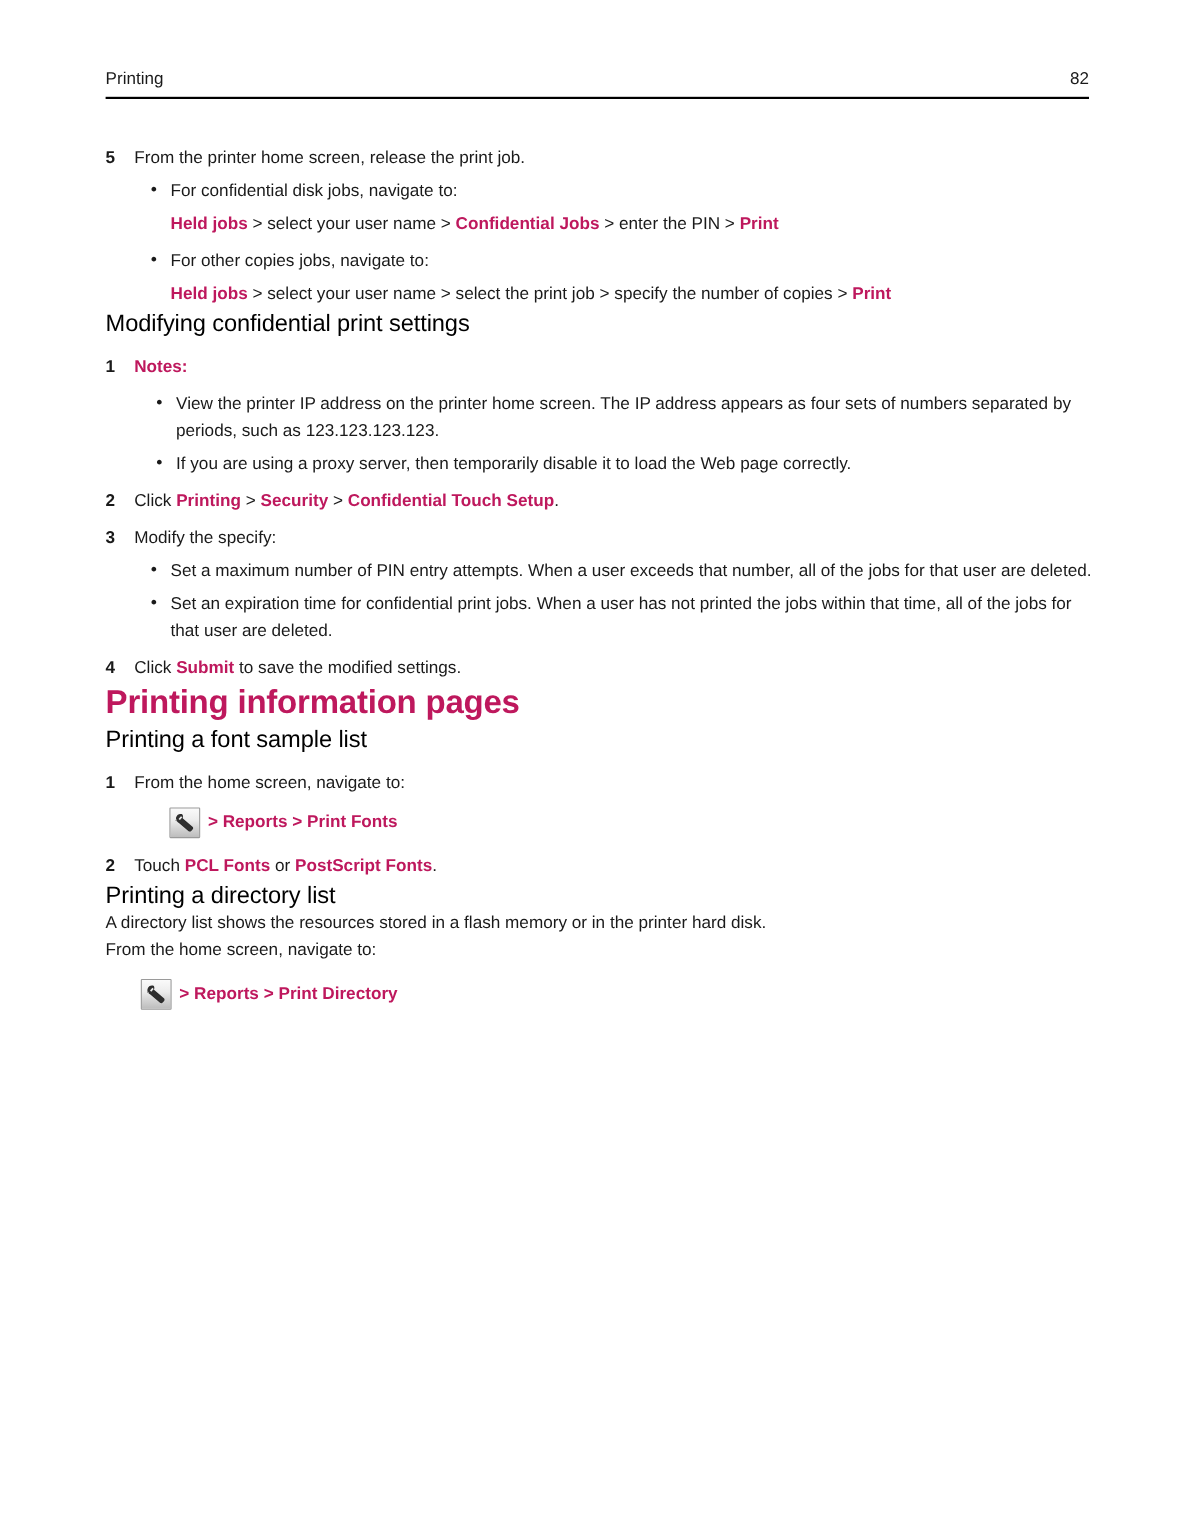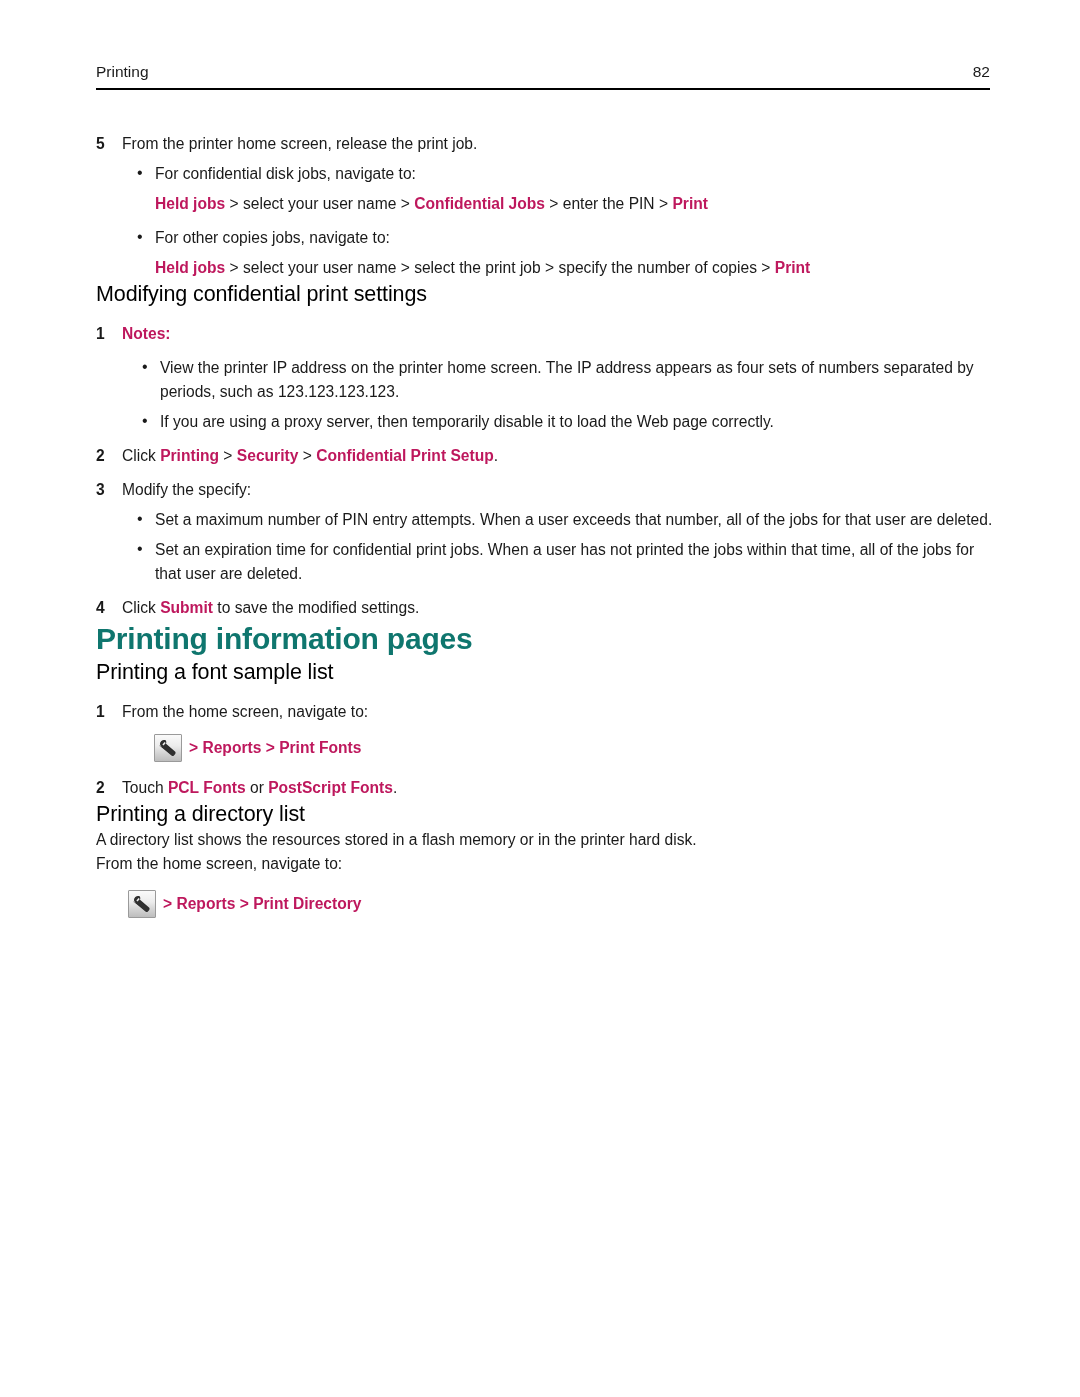--- a/index.html
+++ b/index.html
@@ -54,21 +54,21 @@
   }
 
   
   h1.doc-h1 {
     font-size: 30px;
     font-weight: bold;
     letter-spacing: -0.2px;
     margin: 0;
     padding: 0;
     line-height: 38px;
-    color: #0f766e;
+    color: #be185d;
   }
   h2.doc-h2 {
     font-size: 21.5px;
     font-weight: normal;
     letter-spacing: -0.1px;
     margin: 0;
     padding: 0;
     line-height: 28px;
     color: #000000;
   }
@@ -229,21 +229,21 @@
         <span>View the printer IP address on the printer home screen. The IP address appears as four sets of numbers separated by periods, such as 123.123.123.123.</span>
       </li>
       <li class="mt6">
         <span class="dot">•</span>
         <span>If you are using a proxy server, then temporarily disable it to load the Web page correctly.</span>
       </li>
     </ul>
 
     <div class="step mt10">
       <span class="num">2</span>
-      <span><span>Click </span><b>Printing</b><span> &gt; </span><b>Security</b><span> &gt; </span><b>Confidential Print Setup</b><span>.</span></span>
+      <span><span>Click </span><b>Printing</b><span> &gt; </span><b>Security</b><span> &gt; </span><b>Confidential Touch Setup</b><span>.</span></span>
     </div>
 
     <div class="step mt10">
       <span class="num">3</span>
       <span>Modify the specify:</span>
     </div>
 
     <ul class="bullets mt6">
       <li>
         <span class="dot">•</span>

